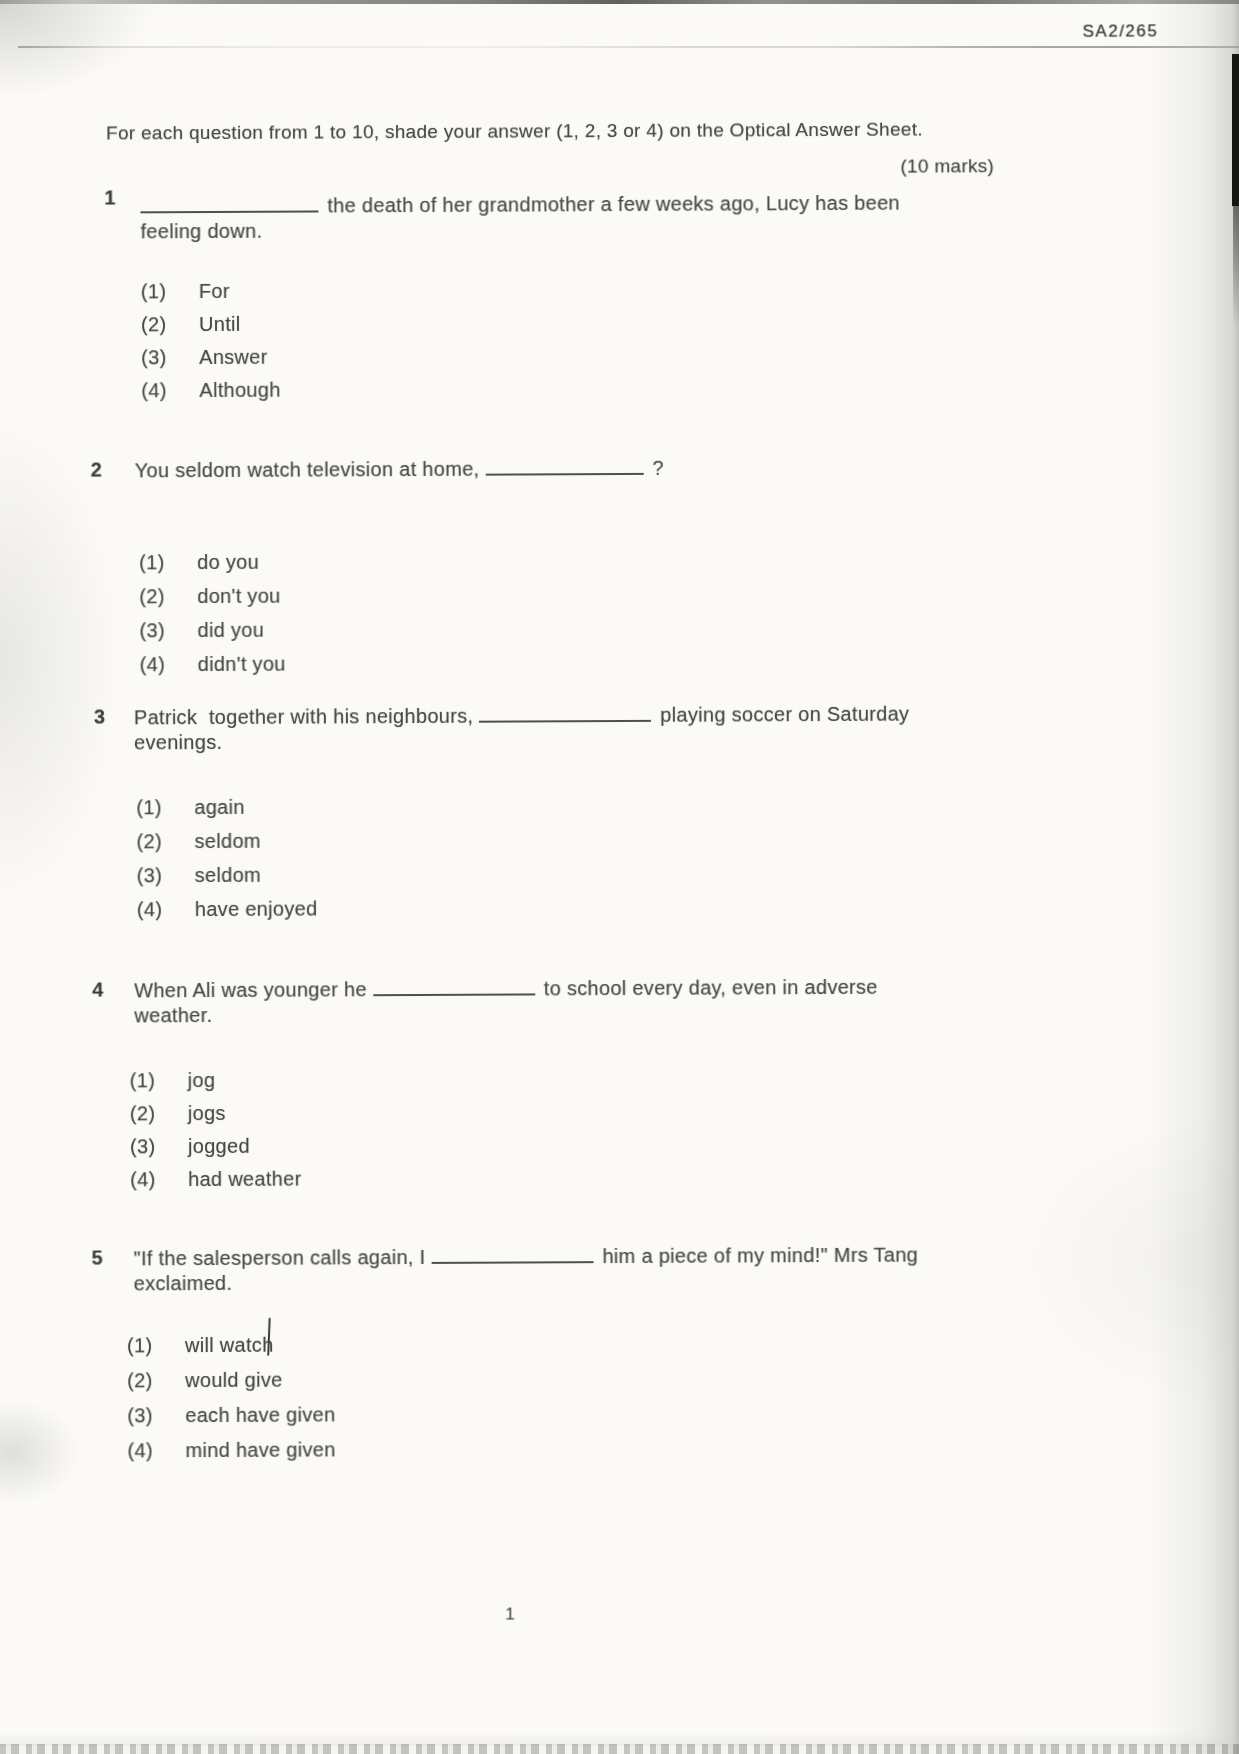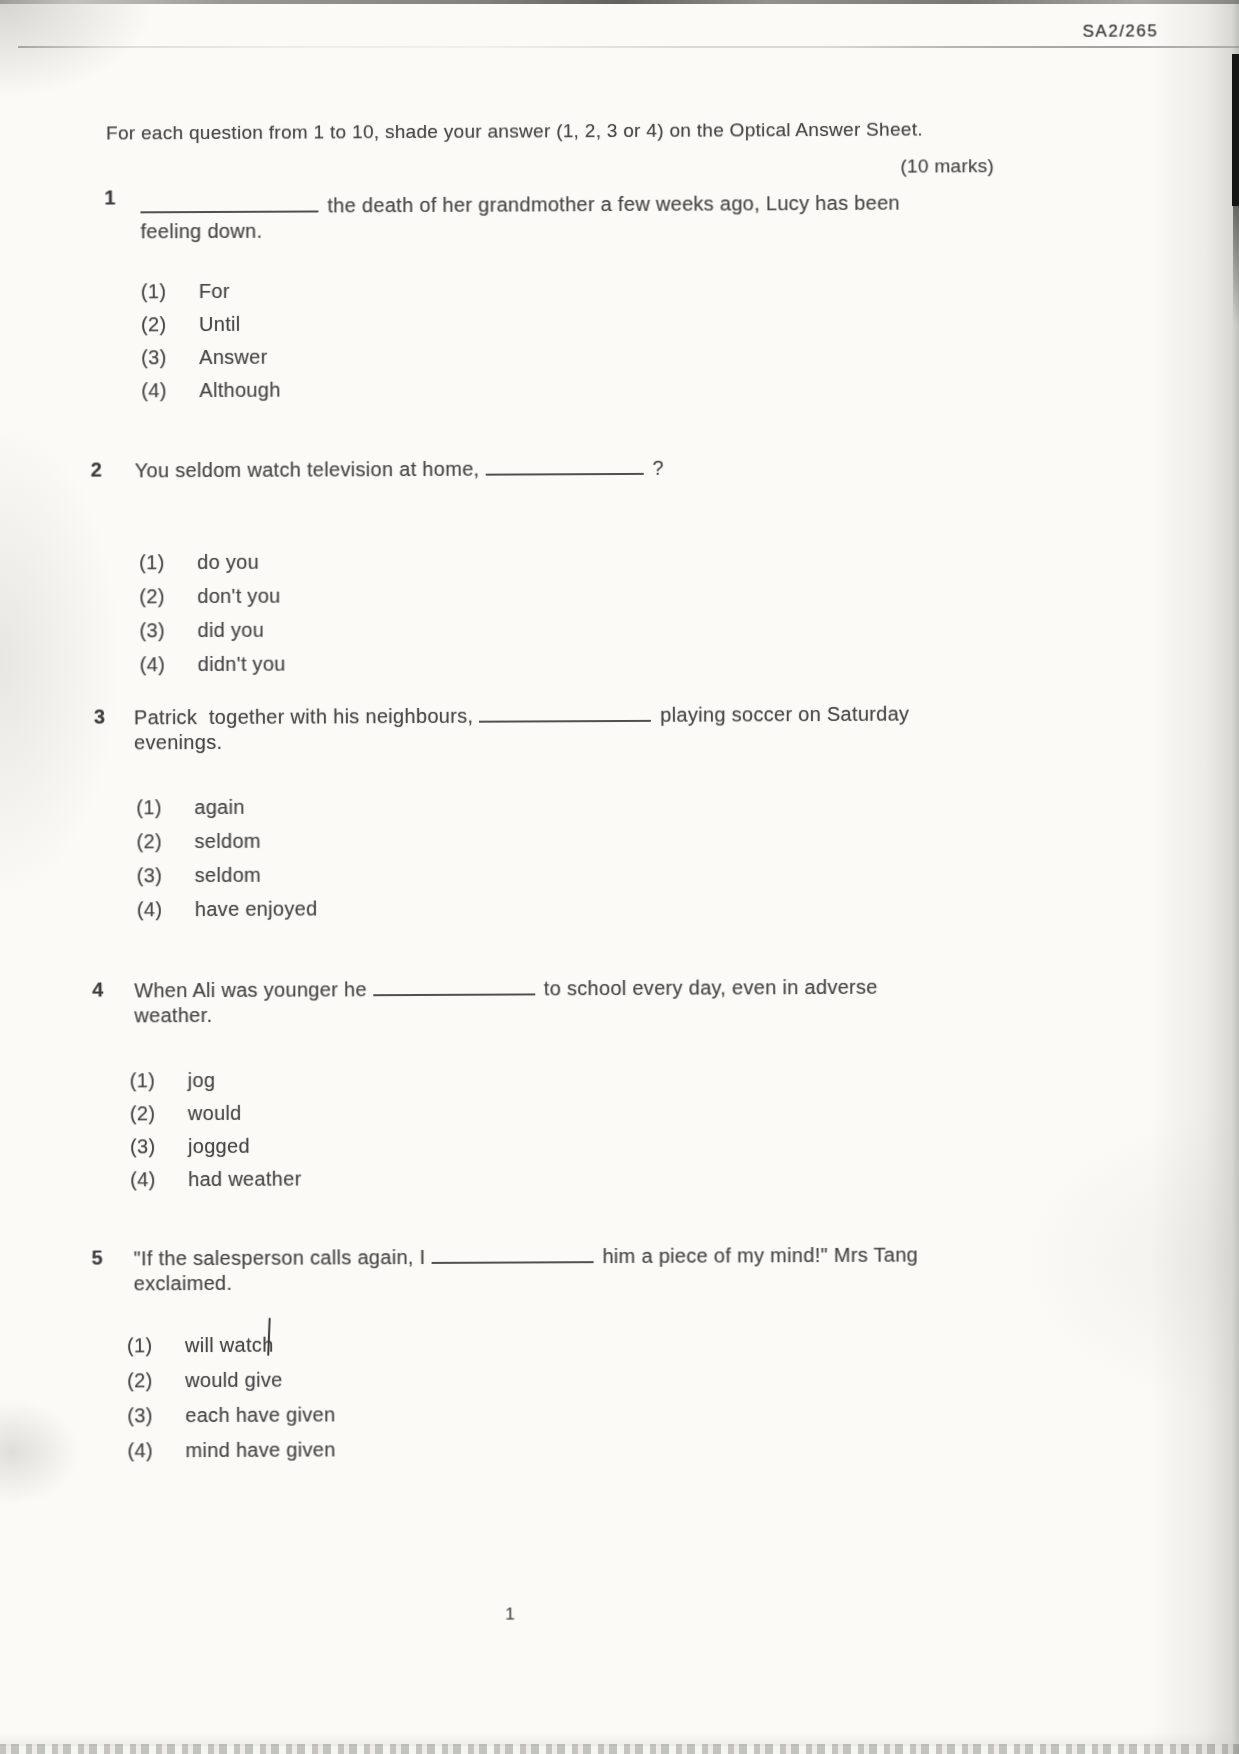--- a/index.html
+++ b/index.html
@@ -174,21 +174,21 @@
     <span class="qnum">4</span>
     <div class="qline"><span>When Ali was younger he</span><span class="blank"></span><span>to school every day, even in adverse</span></div>
     <div class="qline2">weather.</div>
     <div class="options">
       <div class="opt">
           <span class="optnum">(1)</span>
           <span class="optlabel">jog</span>
         </div>
       <div class="opt">
           <span class="optnum">(2)</span>
-          <span class="optlabel">would</span>
+          <span class="optlabel">jogs</span>
         </div>
       <div class="opt">
           <span class="optnum">(3)</span>
           <span class="optlabel">jogged</span>
         </div>
       <div class="opt">
           <span class="optnum">(4)</span>
           <span class="optlabel">had weather</span>
         </div>
     </div>

